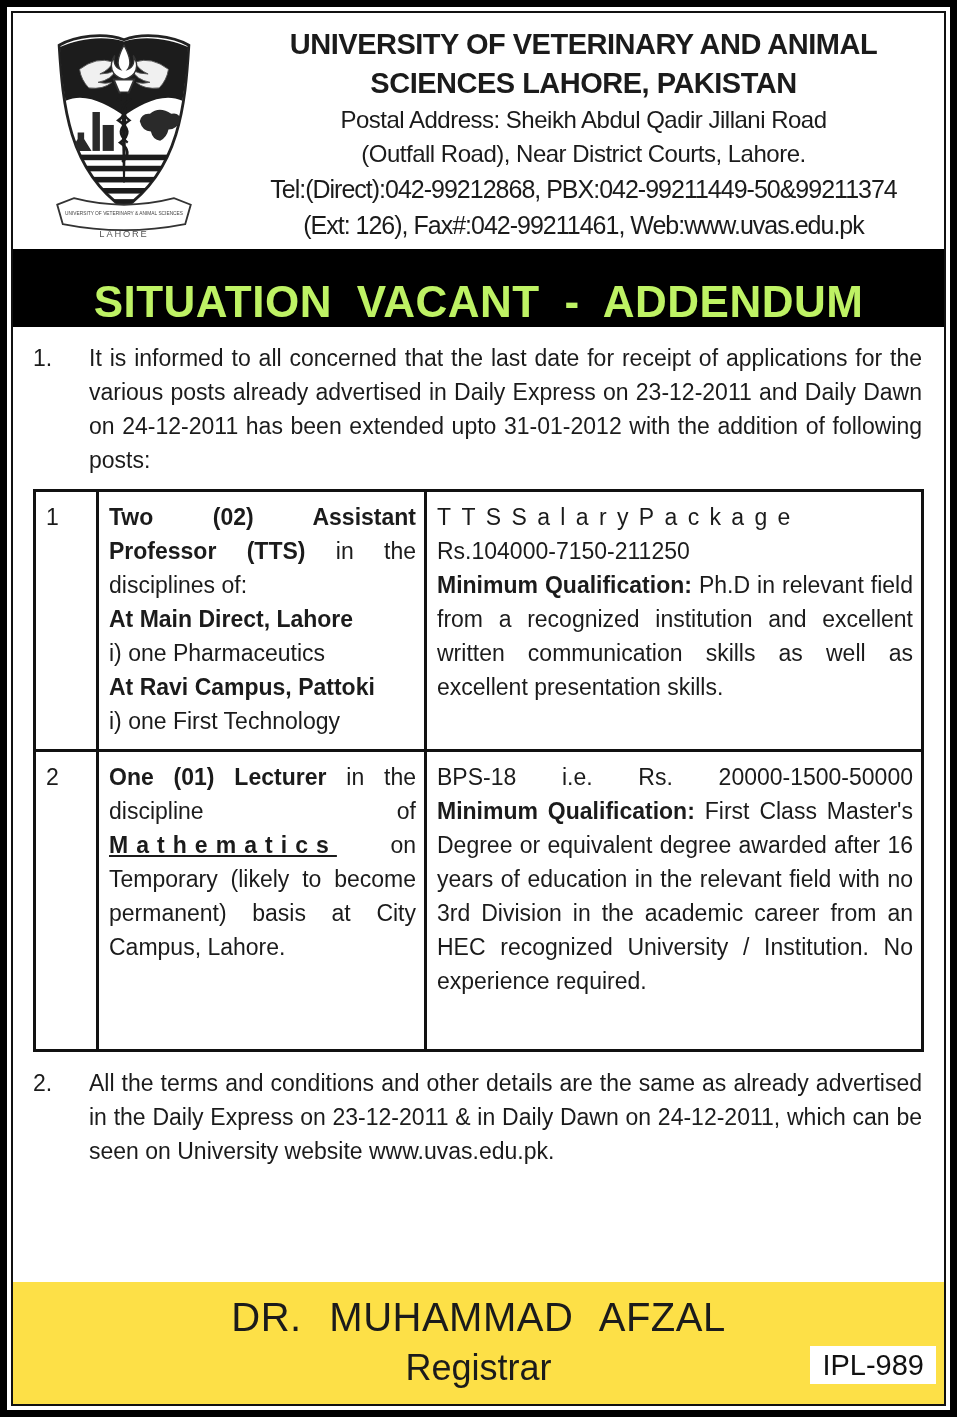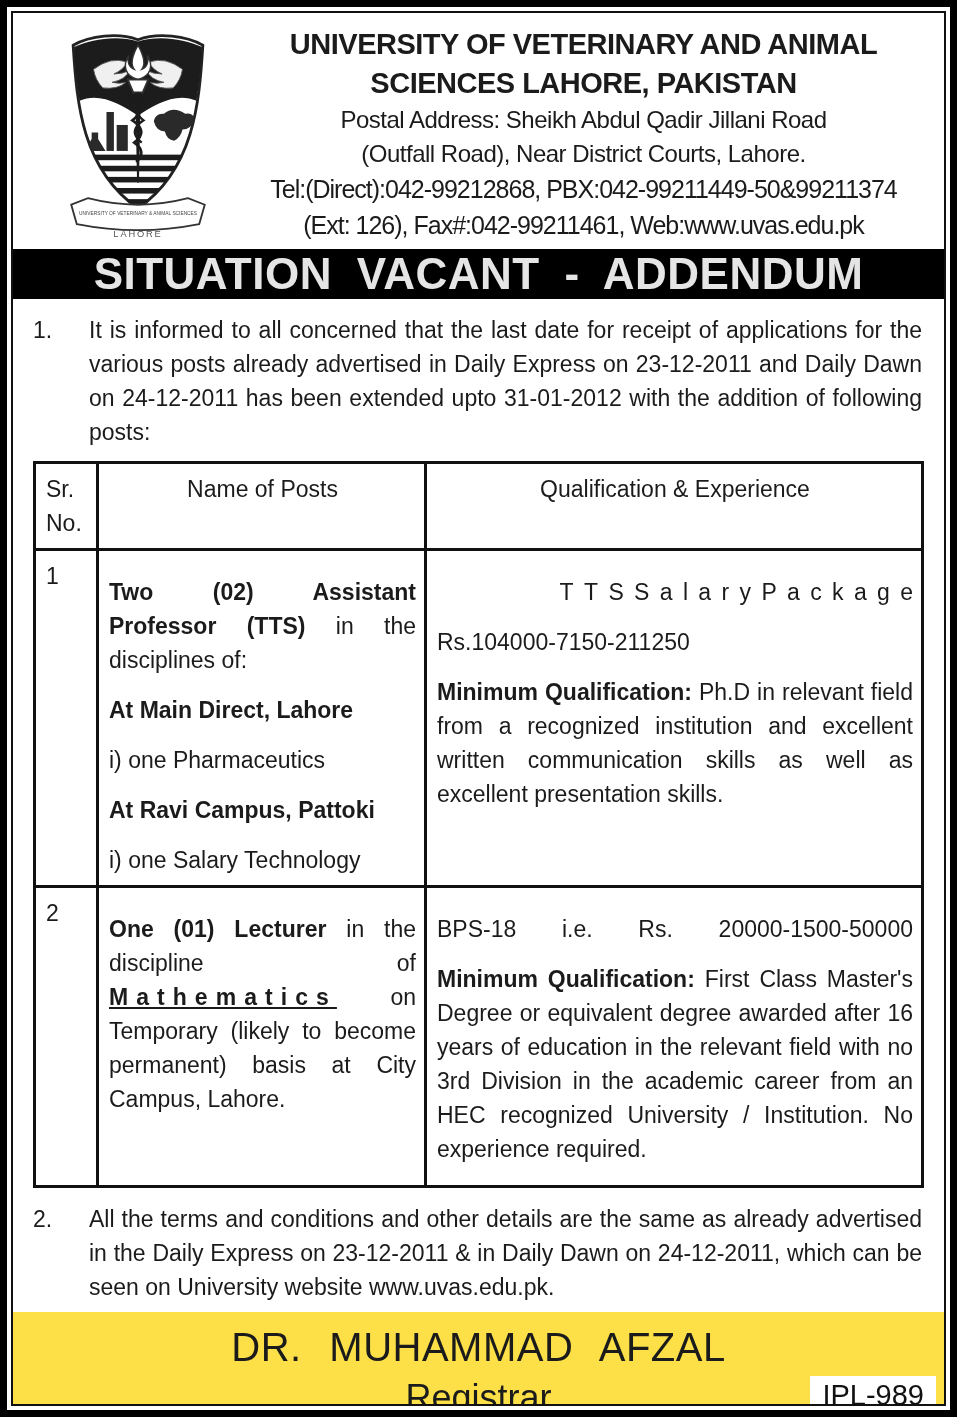--- a/index.html
+++ b/index.html
@@ -15,33 +15,33 @@
   .inner {
     border:2px solid #111;
     height:100%;
     background:#fff;
     display:flex; flex-direction:column;
     overflow:hidden;
   }
 
   
   .masthead { display:flex; padding:10px 8px 2px 18px; }
-  .logo-wrap { flex:0 0 200px; display:flex; justify-content:flex-end; align-items:flex-start; }
+  .logo-wrap { flex:0 0 200px; display:flex; justify-content:flex-start; align-items:flex-start; }
   .head-text { flex:1; text-align:center; padding-top:2px; }
   .hline { display:flex; justify-content:center; }
   .hline span { white-space:nowrap; }
   .title-line span { font-size:29px; font-weight:700; letter-spacing:-0.5px; line-height:39px; }
   .addr-line span  { font-size:24px; letter-spacing:-0.5px; line-height:34px; }
   .addr-line.first span { display:inline-block; }
   .tel-line span   { font-size:25px; letter-spacing:-1px; line-height:36px; }
 
   
   .banner {
     margin-top:4px;
-    background:#000; color:#e5e5e5;
+    background:#000; color:#bef264;
     height:78px;
     display:flex; align-items:flex-end; justify-content:center;
     font-size:44px; font-weight:700;
     letter-spacing:0.5px; word-spacing:12px;
   }
 
   
   .para { display:flex; margin:14px 22px 8px 20px; font-size:23px; line-height:34px; }
   .para .num { flex:0 0 56px; }
   .para .ptext { flex:1; text-align:justify; }
@@ -59,24 +59,24 @@
     padding:8px 8px 8px 10px;
   }
   col.c-sr   { width:63px; }
   col.c-post { width:328px; }
   th.h-sr   { text-align:left; padding-left:8px; height:78px; }
   th.h-mid  { text-align:center; }
   td.sr-cell { text-align:left; padding-left:10px; }
   tr.r1 td { height:260px; }
   tr.r2 td { height:300px; }
 
-  .blk { text-align:left;margin-top:16px; }
+  .blk { text-align:left; }
   .blk.just { text-align:justify; }
   .blk.stretch { text-align:justify; text-align-last:justify; }
-  .blk.flexline { display:flex; justify-content:flex-end; }
+  .blk.flexline { display:flex; justify-content:flex-start; }
   .blk.flexline span { letter-spacing:0.45em; }
   .blk.flexline span:last-child { margin-right:-0.45em; }
   .blk span.b { font-weight:700; }
   .blk span.ls { letter-spacing:0.35em;text-decoration:underline; }
 
   
   .footer {
     margin-top:auto;
     background:#fde047;
     position:relative;
@@ -181,36 +181,28 @@
       <span class="ptext">It is informed to all concerned that the last date for receipt of applications for the various posts already advertised in Daily Express on 23-12-2011 and Daily Dawn on 24-12-2011 has been extended upto 31-01-2012 with the addition of following posts:</span>
     </div>
 
     <table class="posts">
       <colgroup>
           <col class="c-sr">
           <col class="c-post">
           <col class="c-qual">
         </colgroup>
       <tbody>
-          <tr>
-        <th class="h-sr">
-          <div>Sr.</div>
-          <div>No.</div>
-        </th>
-        <th class="h-mid">Name of Posts</th>
-        <th class="h-mid">Qualification &amp; Experience</th>
-      </tr>
       <tr class="r1">
         <td class="sr-cell">1</td>
         <td class="posts-cell">
               <div class="blk just"><span class="b">Two (02) Assistant Professor (TTS)</span><span> in the disciplines of:</span></div>
               <div class="blk"><span class="b">At Main Direct, Lahore</span></div>
               <div class="blk"><span>i) one Pharmaceutics</span></div>
               <div class="blk"><span class="b">At Ravi Campus, Pattoki</span></div>
-              <div class="blk"><span>i) one Salary Technology</span></div>
+              <div class="blk"><span>i) one First Technology</span></div>
             </td>
         <td class="qual-cell">
               <div class="blk flexline">
                 <span>TTS</span>
                 <span>Salary</span>
                 <span>Package</span>
               </div>
               <div class="blk"><span>Rs.104000-7150-211250</span></div>
               <div class="blk just"><span class="b">Minimum Qualification:</span><span> Ph.D in relevant field from a recognized institution and excellent written communication skills as well as excellent presentation skills.</span></div>
             </td>

